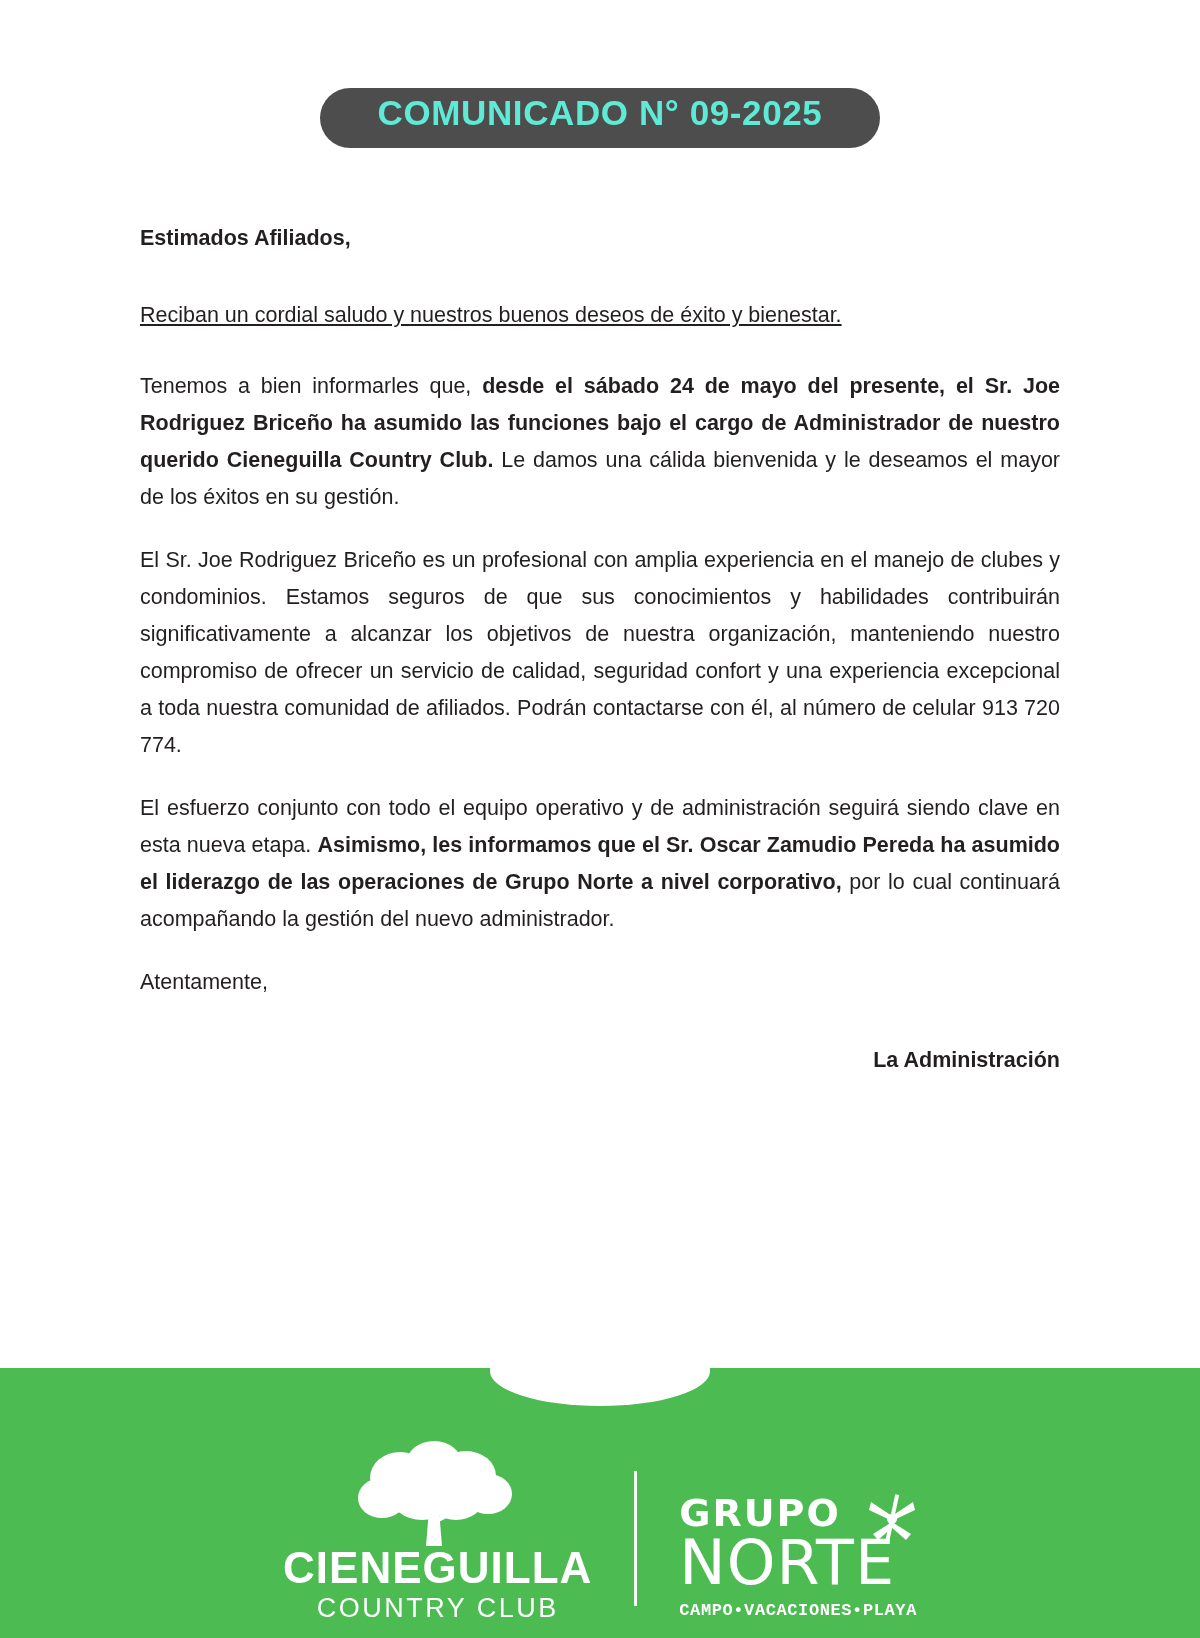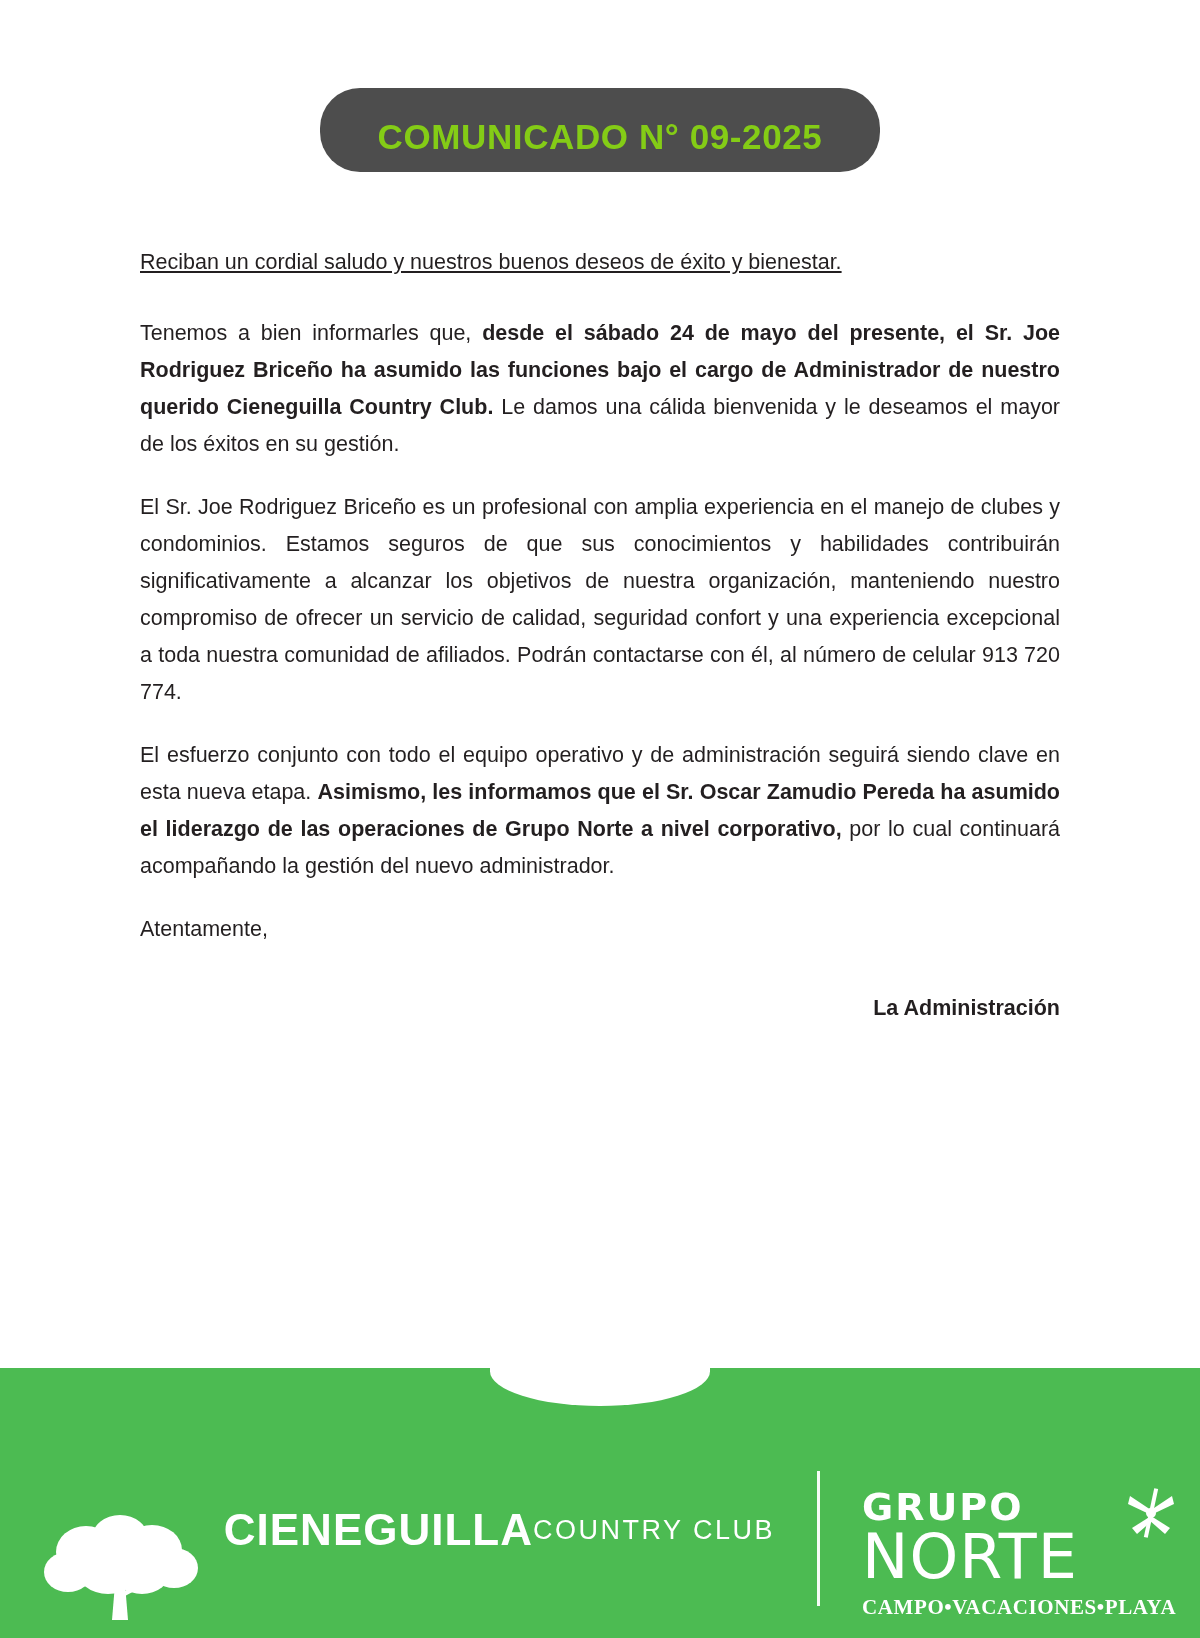--- a/index.html
+++ b/index.html
@@ -17,23 +17,23 @@
   }
 
   
   .header-wrap {
     padding-top: 88px;
     display: flex;
     justify-content: center;
   }
   .title-badge {
     background: #4d4d4d;
-    color: #84cc16;
+    color: #5eead4;
     border-radius: 40px;
-    padding: 31px 58px 18px 58px;
+    padding: 7px 58px 18px 58px;
     font-size: 35px;
     font-weight: bold;
     letter-spacing: 0.6px;
     line-height: 1;
     white-space: nowrap;
   }
 
   
   .doc-body {
     margin: 0 auto;
@@ -91,21 +91,22 @@
     right: 0;
     bottom: 14px;
     display: flex;
     align-items: flex-end;
     justify-content: center;
     gap: 42px;
   }
   
   .cc-logo {
     display: flex;
-    flex-direction: row;
+    flex-direction: column;
+    align-items: center;
     color: #ffffff;
   }
   .cc-tree svg { display: block; }
   .cc-name {
     font-size: 44px;
     font-weight: bold;
     letter-spacing: 1px;
     line-height: 1;
     margin-top: -4px;
   }
@@ -140,41 +141,42 @@
     font-weight: bold;
   }
   .gn-main {
     font-size: 62px;
     letter-spacing: 1px;
     line-height: 1;
     margin-top: 0;
     font-family: "DejaVu Sans", sans-serif;
   }
   .gn-sub {
-    font-size: 21px;
+    font-size: 17px;
     font-weight: bold;
     letter-spacing: 0.6px;
     margin-top: 7px;
-    font-family: Liberation Serif, serif;
+    font-family: Liberation Mono, monospace;
   }
   .gn-mark {
     position: absolute;
     right: -6px;
     top: -6px;
   }
 </style>
 </head>
 <body>
 
 <div class="header-wrap">
   <div class="title-badge">COMUNICADO N° 09-2025</div>
 </div>
 
 <div class="doc-body">
 
+  <p class="salutation">Estimados Afiliados,</p>
 
   <p class="left p-gap-lg">Reciban un cordial saludo y nuestros buenos deseos de éxito y bienestar.</p>
 
   <p>
     <span>Tenemos a bien informarles que, </span><span class="bold">desde el sábado 24 de mayo del presente, el Sr. Joe Rodriguez Briceño ha asumido las funciones bajo el cargo de Administrador de nuestro querido Cieneguilla Country Club.</span><span> Le damos una cálida bienvenida y le deseamos el mayor de los éxitos en su gestión.</span>
   </p>
 
   <p>El Sr. Joe Rodriguez Briceño es un profesional con amplia experiencia en el manejo de clubes y condominios. Estamos seguros de que sus conocimientos y habilidades contribuirán significativamente a alcanzar los objetivos de nuestra organización, manteniendo nuestro compromiso de ofrecer un servicio de calidad, seguridad confort y una experiencia excepcional a toda nuestra comunidad de afiliados. Podrán contactarse con él, al número de celular 913 720 774.</p>
 
   <p>

